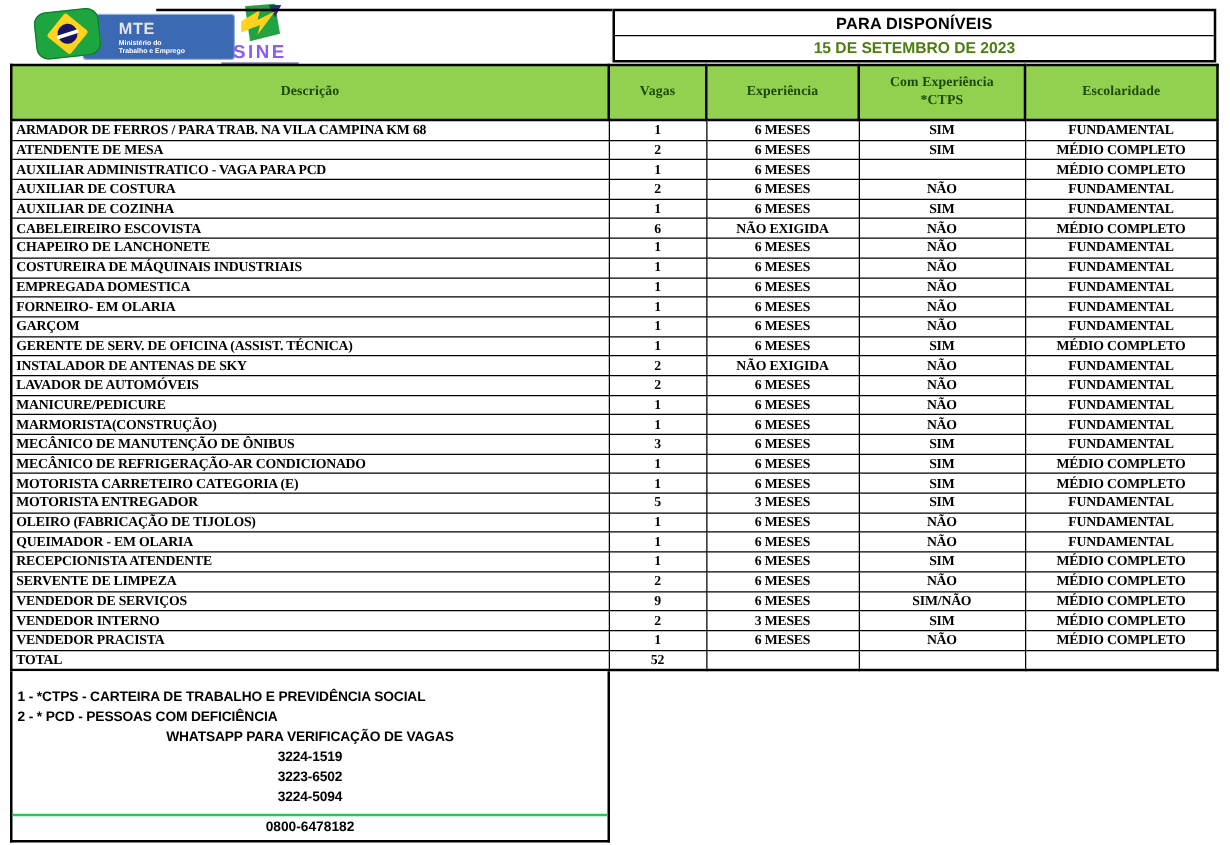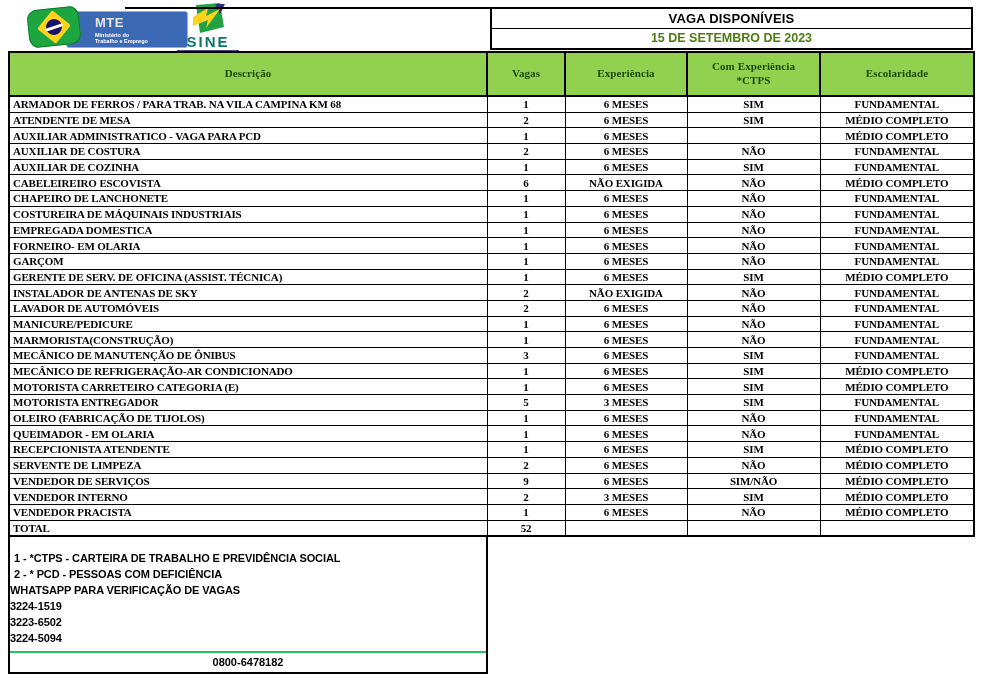--- a/index.html
+++ b/index.html
@@ -33,21 +33,21 @@
   .flag .globe{
     position:absolute;left:18px;top:11px;width:16px;height:16px;
     background:#1b1464;border-radius:50%;
   }
   .flag .band{
     position:absolute;left:17px;top:18px;width:18px;height:2.5px;
     background:#ffffff;border-radius:2px;transform:rotate(-12deg);
   }
   .sine{position:absolute;left:170px;top:2px;width:76px;text-align:center;}
   .sine svg{display:block;margin:0 auto;}
-  .sine-text{color:#0f766e;font-weight:bold;font-size:15px;letter-spacing:2px;line-height:15px;}
+  .sine-text{color:#8b5cf6;font-weight:bold;font-size:15px;letter-spacing:2px;line-height:15px;}
   .sine-underline{width:62px;height:3px;margin:1px auto 0;background:#4a4a8a;}
 
   
   .topline{position:absolute;left:125px;top:7px;width:365px;height:2px;background:#000;}
   .titlebox{
     position:absolute;left:490px;top:7px;width:483px;
     border:2px solid #000;box-sizing:border-box;background:#fff;
   }
   .titlebox .title{
     font-size:13px;font-weight:bold;text-align:center;line-height:19px;height:19px;
@@ -78,21 +78,21 @@
   table.grid td.c-desc{text-align:left;}
 
   
   .footerbox{
     position:absolute;left:8px;top:537px;width:480px;height:137px;
     border:2px solid #000;border-top:none;box-sizing:border-box;background:#fff;
   }
   .fnotes{padding-top:13px;}
   .fnote{font-size:11px;font-weight:bold;color:#000;line-height:16px;letter-spacing:-0.1px;}
   .fnote.left{text-align:left;padding-left:4px;}
-  .fnote.center{}
+  .fnote.center{text-align:center;}
   .hotline{
     position:absolute;left:0;bottom:0;width:100%;height:21px;
     border-top:2px solid #22c55e;box-sizing:border-box;
     font-size:11px;font-weight:bold;text-align:center;line-height:19px;color:#000;
   }
 </style>
 </head>
 <body>
 
 <div id="page">
@@ -116,21 +116,21 @@
         <path d="M28 2 L38 2 L33 12 Z" fill="#2b2e7a"></path>
         <path d="M6 15 L21 6 L19 14 L33 7 L19 26 L21 18 L6 24 Z" fill="#ffd21e"></path>
       </svg>
       <div class="sine-text">SINE</div>
       <div class="sine-underline"></div>
     </div>
   </div>
 
   <div class="topline"></div>
   <div class="titlebox">
-    <div class="title">VAGA DISPONÍVEIS</div>
+    <div class="title">PARA DISPONÍVEIS</div>
     <div class="date">15 DE SETEMBRO DE 2023</div>
   </div>
 
   <table class="grid">
     <colgroup>
       <col style="width:478px">
         <col style="width:78px">
         <col style="width:122px">
         <col style="width:133px">
         <col style="width:154px">

